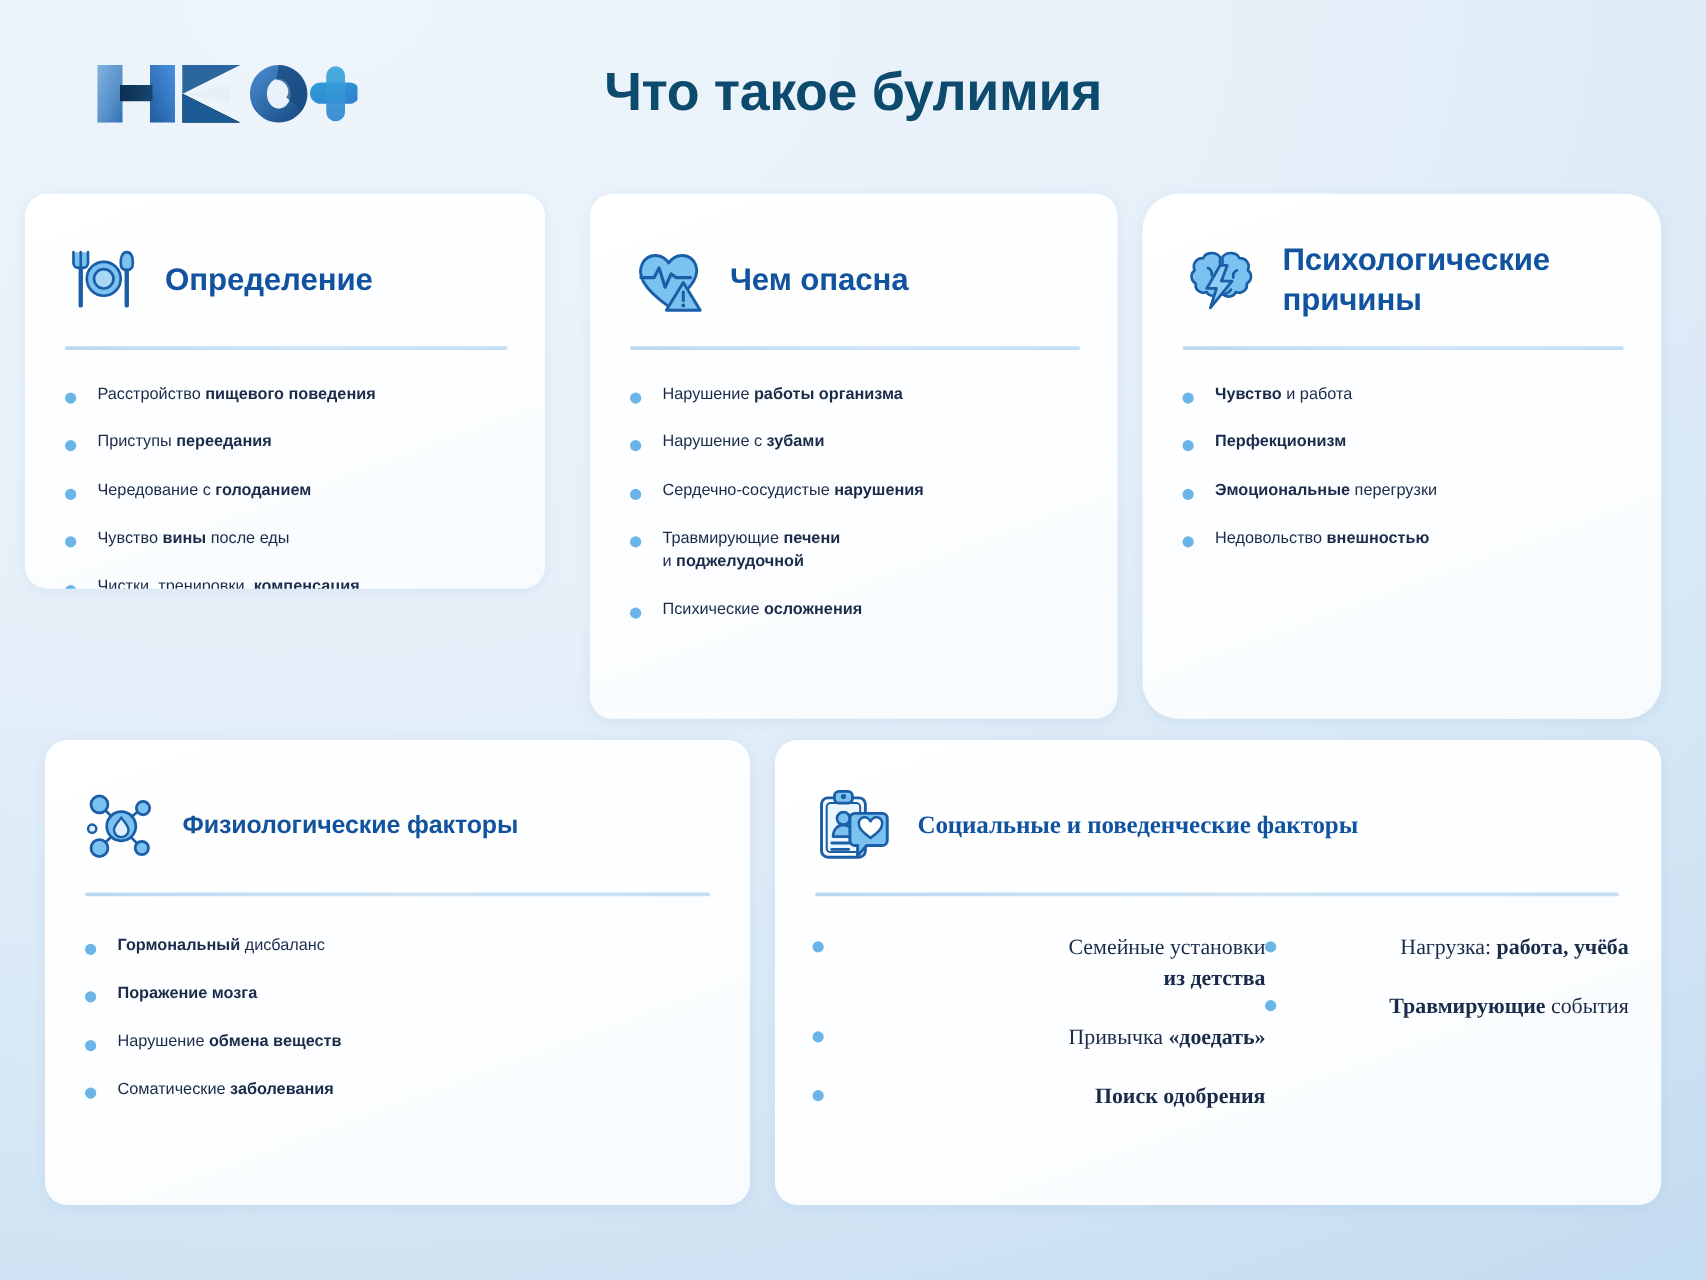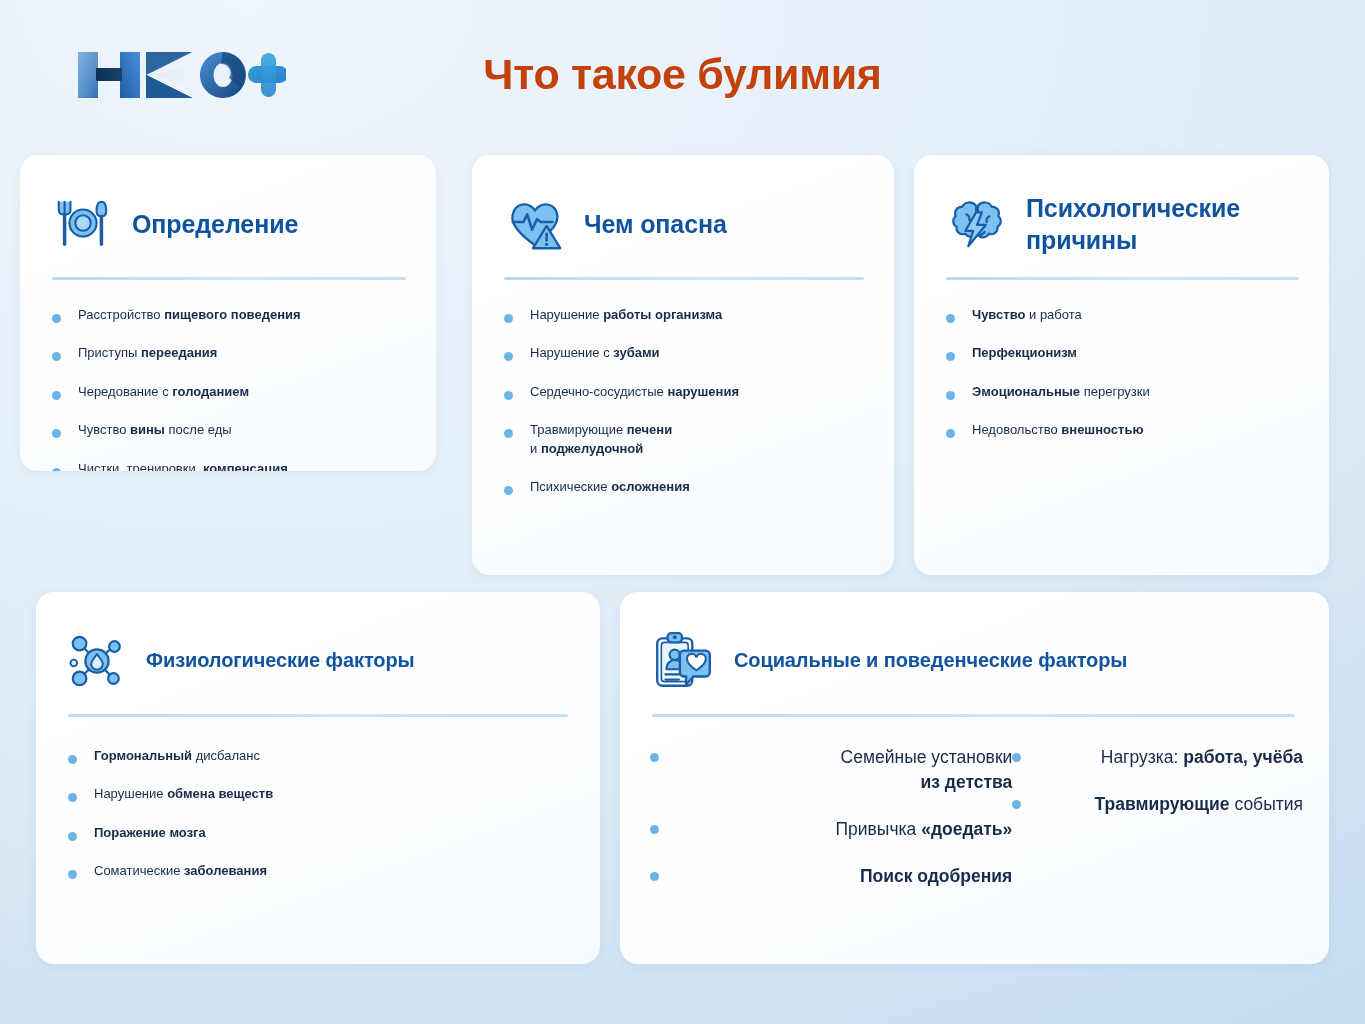--- a/index.html
+++ b/index.html
@@ -34,40 +34,40 @@
   }
 
   .page-title {
     position: absolute;
     left: 0; right: 0;
     top: 50px;
     text-align: center;
     font-size: 43px;
     font-weight: bold;
     letter-spacing: -0.3px;
-    color: #c2410c;
+    color: #0c4a6e;
     text-shadow: 0 1px 1px rgba(255,255,255,0.7);
   }
 
   
   .card {
     position: absolute;
     background: linear-gradient(160deg, #ffffff 0%, #fdfeff 45%, #f7fbfe 100%);
     border-radius: 18px;
     box-shadow: 0 2px 10px rgba(90,140,190,0.10);
     overflow: hidden;
   }
 
   
   .card-1 { left: 20px;  top: 155px; width: 416px; height: 316px; }
   .card-2 { left: 472px; top: 155px; width: 422px; height: 420px; }
-  .card-3 { left: 914px; top: 155px; width: 415px; height: 420px; }
+  .card-3 { left: 914px; top: 155px; width: 415px; height: 420px; border-radius: 29px; }
   
   .card-4 { left: 36px;  top: 592px; width: 564px; height: 372px; }
-  .card-5 { left: 620px; top: 592px; width: 709px; height: 372px; }
+  .card-5 { left: 620px; top: 592px; width: 709px; height: 372px; font-family: Liberation Serif, serif; }
 
   .card-head {
     display: flex;
     align-items: center;
     gap: 18px;
     padding: 34px 30px 0 32px;
     min-height: 104px;
   }
   .card-4 .card-head,
   .card-5 .card-head { padding-left: 30px; }
@@ -313,22 +313,22 @@
         <circle cx="14" cy="50" r="7" fill="#7cc2f0" stroke="#1b5ea8" stroke-width="2.3"></circle>
         <circle cx="49" cy="50" r="5.5" fill="#7cc2f0" stroke="#1b5ea8" stroke-width="2.3"></circle>
         <circle cx="8" cy="34" r="3.4" fill="#ddeffc" stroke="#1b5ea8" stroke-width="2"></circle>
       </svg>
     </span>
     <span class="card-title">Физиологические факторы</span>
   </div>
   <div class="divider"></div>
   <ul class="bullets">
       <li><b>Гормональный</b><span> дисбаланс</span></li>
+      <li><b>Поражение мозга</b></li>
       <li><span>Нарушение </span><b>обмена веществ</b></li>
-      <li><b>Поражение мозга</b></li>
       <li><span>Соматические </span><b>заболевания</b></li>
     </ul>
 </div>
 
 <div class="card card-5">
   <div class="card-head">
     <span class="card-icon">
       <svg viewBox="0 0 64 64" width="66" height="66" aria-hidden="true">
         <rect x="7" y="10" width="34" height="46" rx="5" fill="#ffffff" stroke="#1b5ea8" stroke-width="2.3"></rect>
         <rect x="11" y="14" width="26" height="38" rx="3" fill="#eaf6fe" stroke="#1b5ea8" stroke-width="1.6"></rect>

